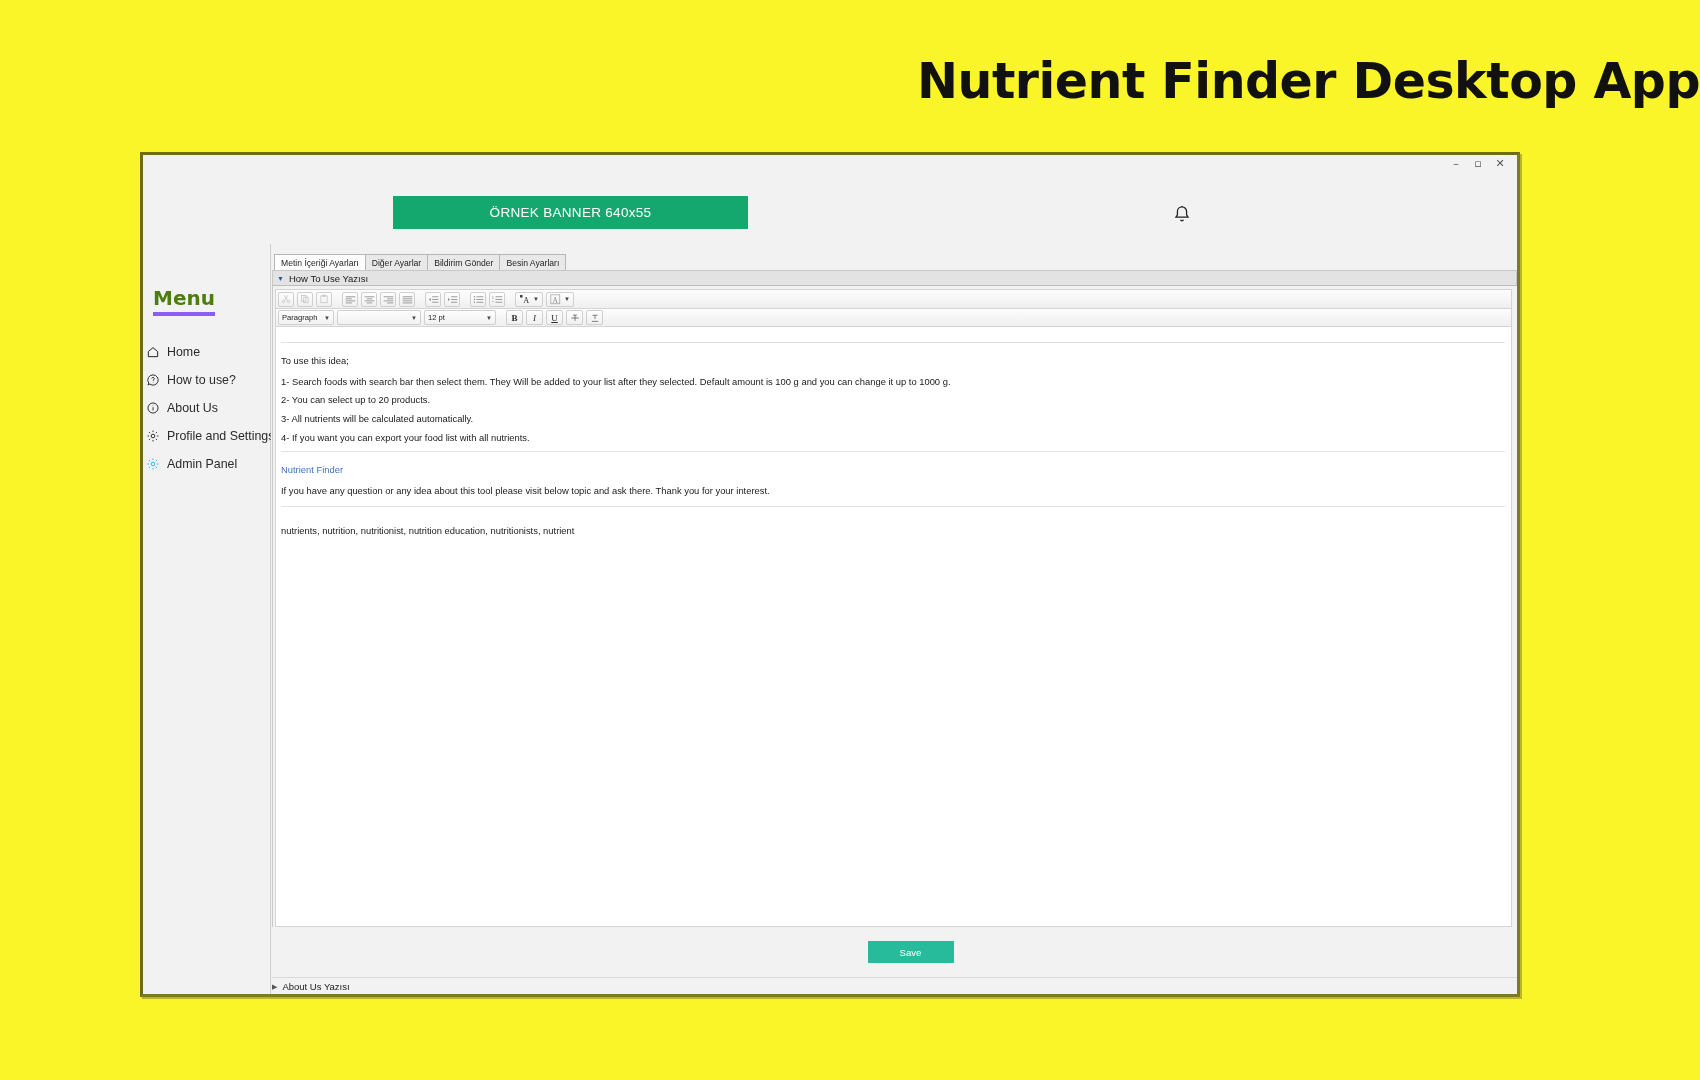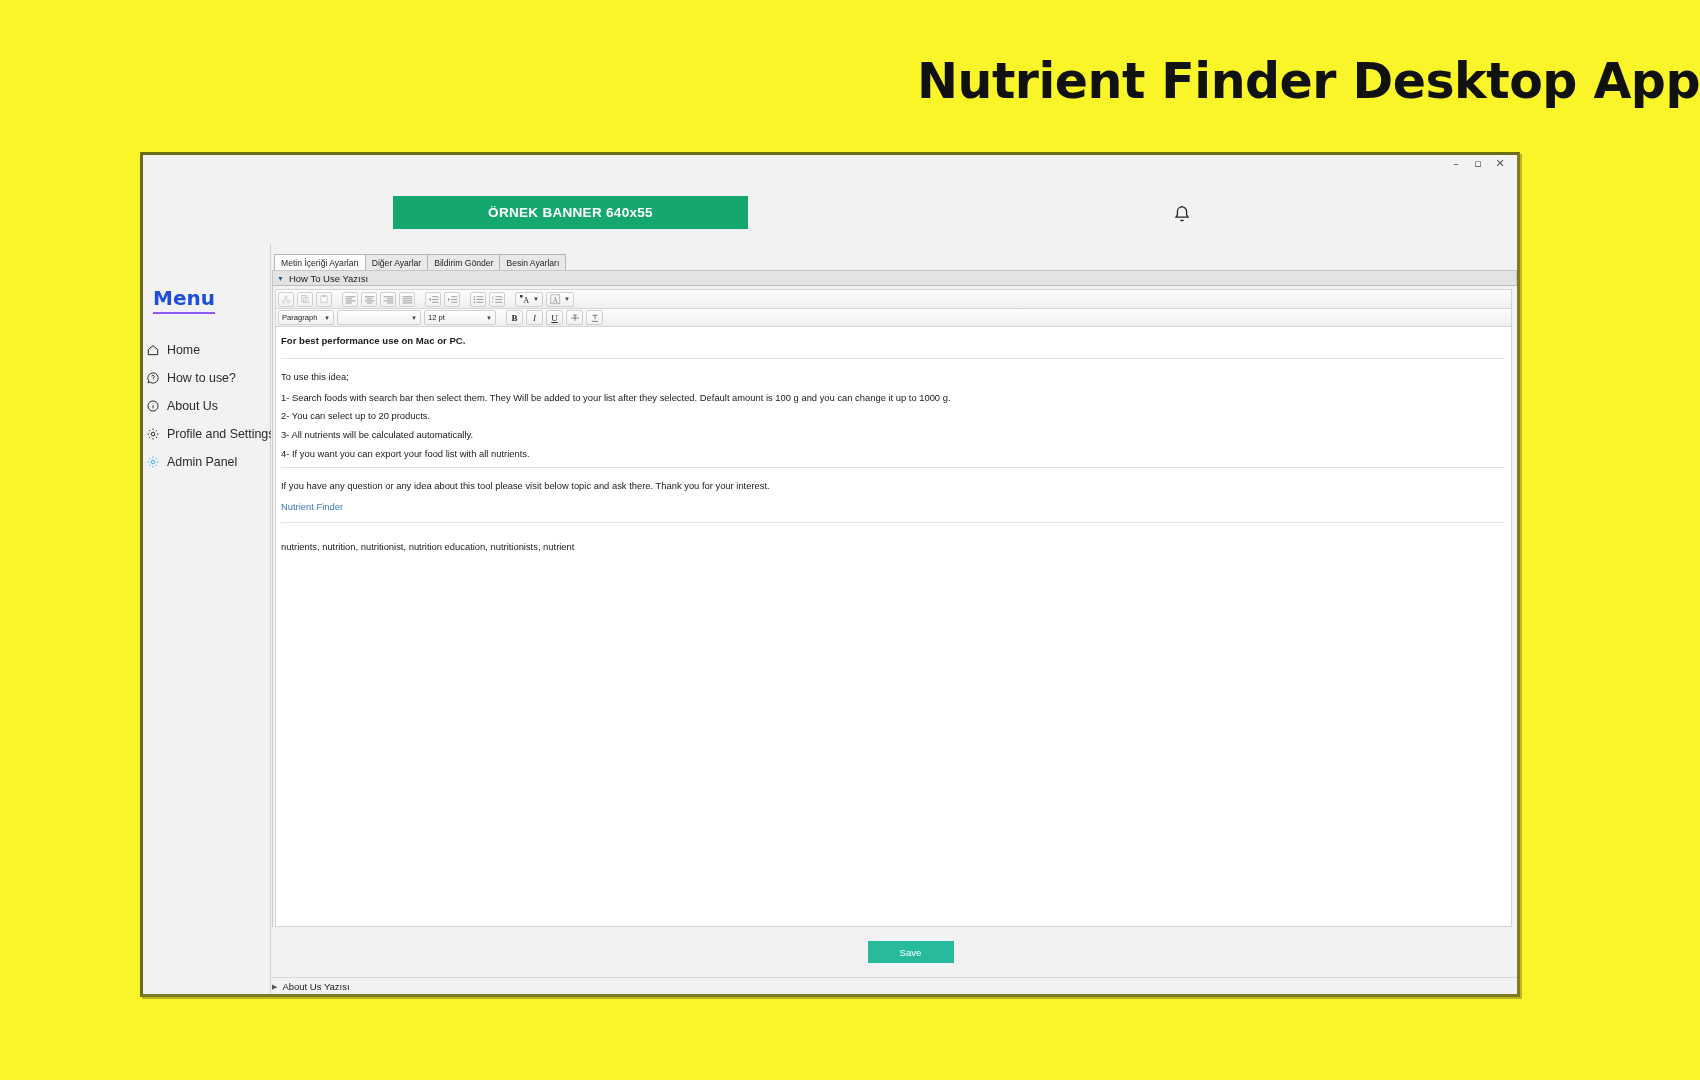--- a/index.html
+++ b/index.html
@@ -75,21 +75,21 @@
     left: 250px;
     top: 24px;
     width: 355px;
     height: 33px;
     background: #14a86e;
     color: #fff;
     display: flex;
     align-items: center;
     justify-content: center;
     font-size: 13.5px;
-    font-weight: 700;
+    font-weight: 400;
     letter-spacing: 0.3px;
   }
   .bell {
     position: absolute;
     left: 1028px;
     top: 32px;
     width: 22px;
     height: 22px;
     color: #222;
   }
@@ -98,26 +98,26 @@
   .content-row { flex: 1 1 auto; display: flex; min-height: 0; }
 
   .sidebar {
     width: 128px;
     background: #f2f2f2;
     border-right: 1px solid #cfcfcf;
     padding-top: 42px;
     flex: 0 0 auto;
   }
   .menu-title {
-    color: #1d4ed8;
+    color: #4d7c0f;
     font-size: 20px;
     font-weight: 700;
     margin: 0 0 4px 4px;
     display: inline-block;
-    border-bottom: 2px solid #8b5cf6;
+    border-bottom: 4px solid #8b5cf6;
     padding-bottom: 2px;
     font-family: "DejaVu Sans", sans-serif;
   }
   .menu-list { margin-top: 18px; }
   .menu-item {
     display: flex;
     align-items: center;
     gap: 7px;
     padding: 7px 0 7px 3px;
     font-size: 12.4px;
@@ -565,30 +565,29 @@
               </svg>
             </span>
             <span class="fmt-btn">
               <svg width="10" height="10" viewBox="0 0 16 16" stroke="#555" stroke-width="1.2">
                 <path d="M4 3.6h8M8 3.6v6M3 13.4h10"></path>
               </svg>
             </span>
           </div>
 
           <div class="doc">
-            <p class="lead">For best performance use on Mac or PC.</p>
             <hr>
             <p>To use this idea;</p>
             <p class="step">1- Search foods with search bar then select them. They Will be added to your list after they selected. Default amount is 100 g and you can change it up to 1000 g.</p>
             <p class="step">2- You can select up to 20 products.</p>
             <p class="step">3- All nutrients will be calculated automatically.</p>
             <p class="step">4- If you want you can export your food list with all nutrients.</p>
             <hr>
+            <p><a class="link">Nutrient Finder</a></p>
             <p>If you have any question or any idea about this tool please visit below topic and ask there. Thank you for your interest.</p>
-            <p><a class="link">Nutrient Finder</a></p>
             <hr>
             <p class="kw">nutrients, nutrition, nutritionist, nutrition education, nutritionists, nutrient</p>
           </div>
 
         </div>
 
         <div class="foot">
           <button class="save-btn">Save</button>
         </div>
 

